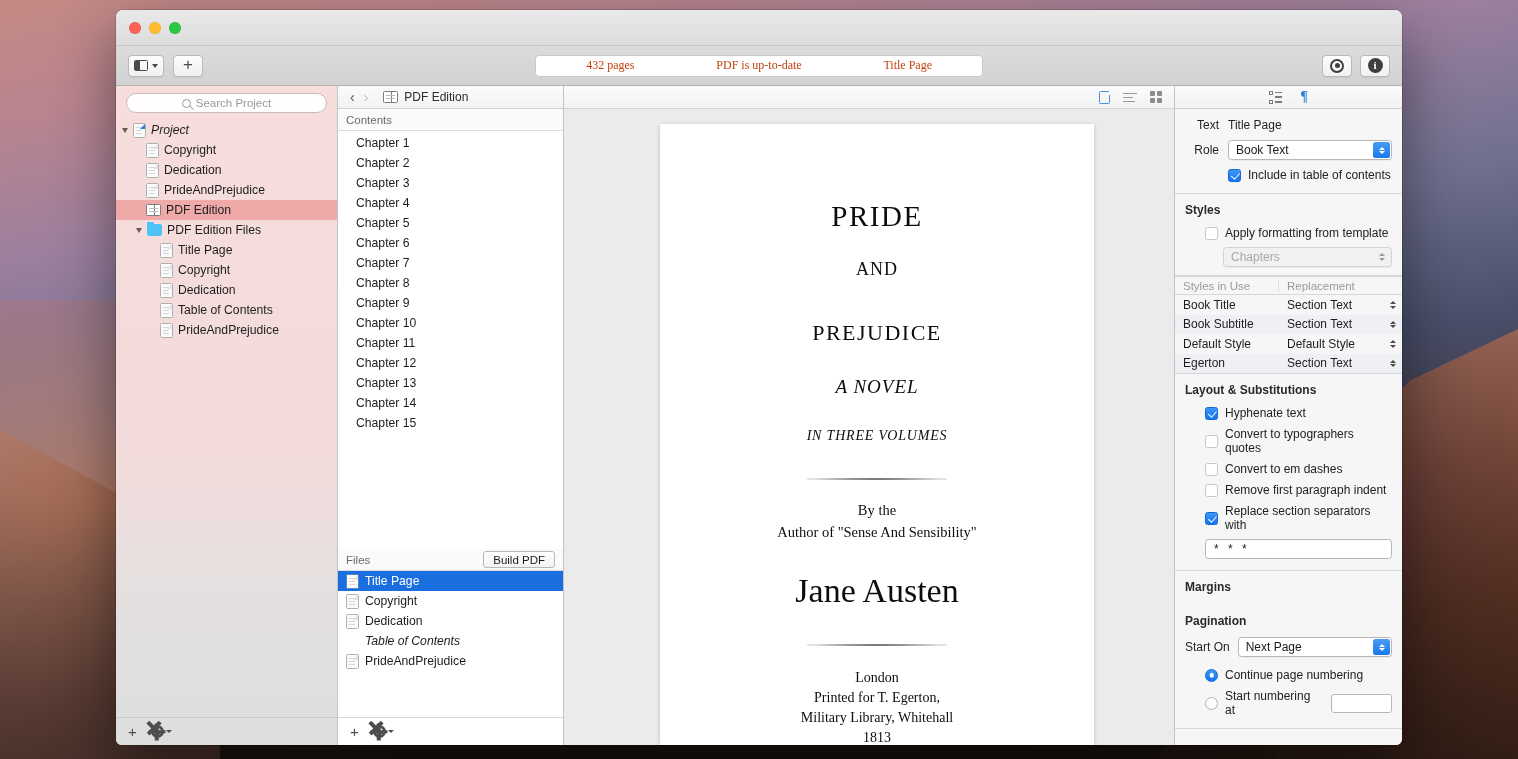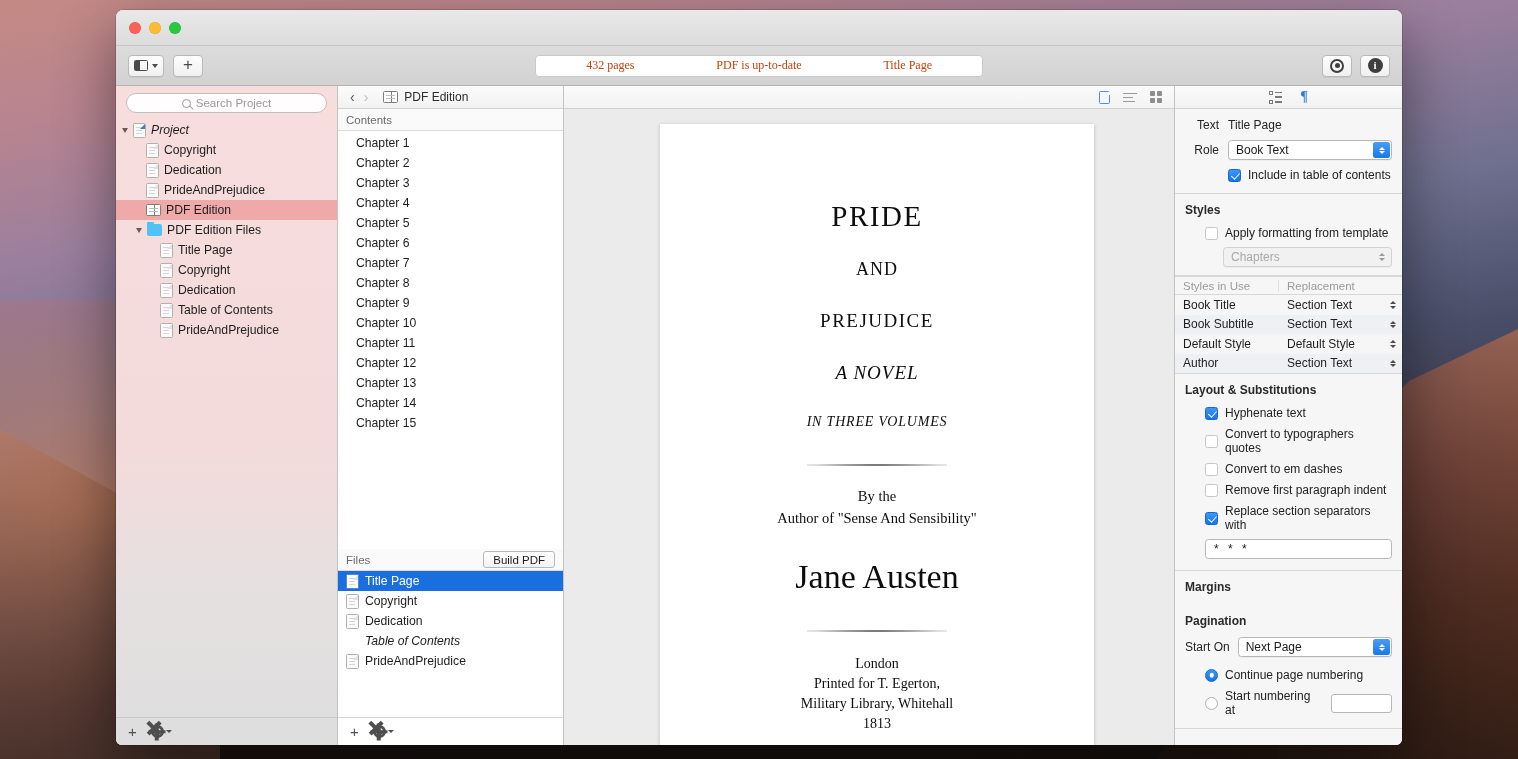--- a/index.html
+++ b/index.html
@@ -226,21 +226,21 @@
   .vm-grid { width:12px;height:12px;display:grid;grid-template-columns:1fr 1fr;grid-template-rows:1fr 1fr;gap:2.5px;}
   .vm-grid i{background:#8d8d8d;border-radius:1px;}
   .canvas { flex:1; overflow:hidden; display:flex; justify-content:center; padding-top:15px;padding-left:16px; }
   .page {
     width:434px; background:#fff; box-shadow:0 1px 4px rgba(0,0,0,.2);
     font-family:"Liberation Serif", serif; color:#0d0d0d; text-align:center;
     padding-top:76px;
   }
   .t-big { font-size:29px; letter-spacing:1.5px; }
   .t-and { font-size:18px; letter-spacing:1px; margin-top:26px; }
-  .t-big2 { font-size:19px; letter-spacing:1.5px; margin-top:30px; }
+  .t-big2 { font-size:22px; letter-spacing:1.5px; margin-top:40px; }
   .t-novel { font-size:19px; font-style:italic; letter-spacing:1px; margin-top:30px; }
   .t-vol { font-size:14px; font-style:italic; letter-spacing:.8px; margin-top:30px; }
   .ornament {
     width:140px; height:2px; margin:34px auto 0;
     background:radial-gradient(ellipse at center, #000 0%, #000 12%, #888 38%, #ddd 70%, #fff 100%);
   }
   .t-by { font-size:14.5px; margin-top:20px; line-height:1.5; }
   .t-author { font-size:34px; margin-top:28px; }
   .t-pub { font-size:14px; line-height:1.45; margin-top:22px; }
 
@@ -653,21 +653,21 @@
             </div>
             <div class="st-row">
               <div class="c1">Default Style</div>
               <div class="c2">Default Style</div>
               <div class="c3">
                 <i class="up"></i>
                 <i class="dn"></i>
               </div>
             </div>
             <div class="st-row alt">
-              <div class="c1">Author</div>
+              <div class="c1">Egerton</div>
               <div class="c2">Section Text</div>
               <div class="c3">
                 <i class="up"></i>
                 <i class="dn"></i>
               </div>
             </div>
           </div>
       </div>
 
       <div class="isec" style="border-top:1px solid #d8d8d8;">

